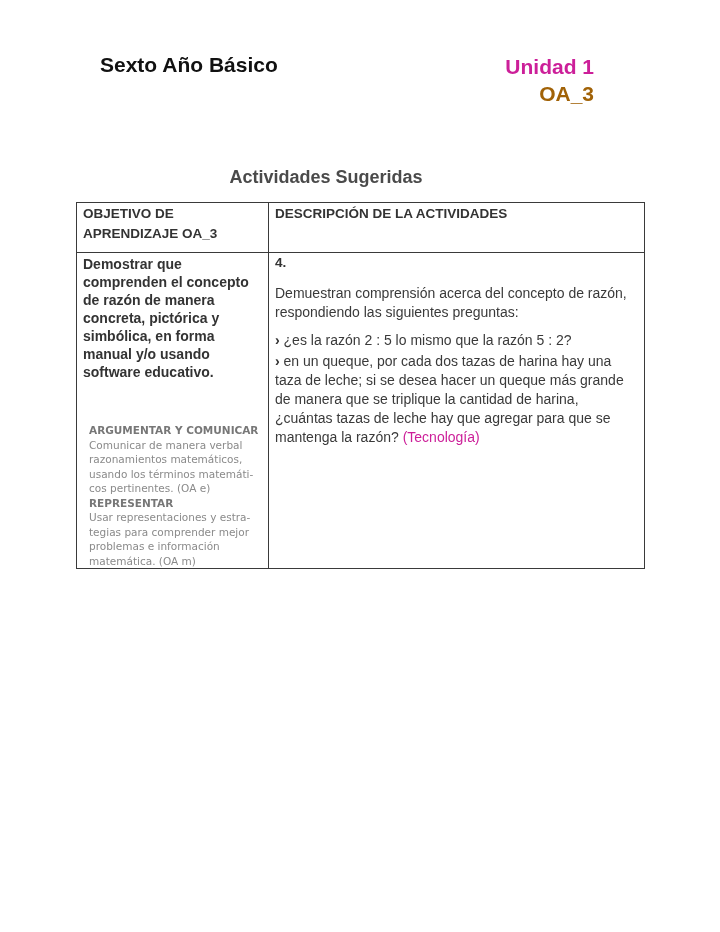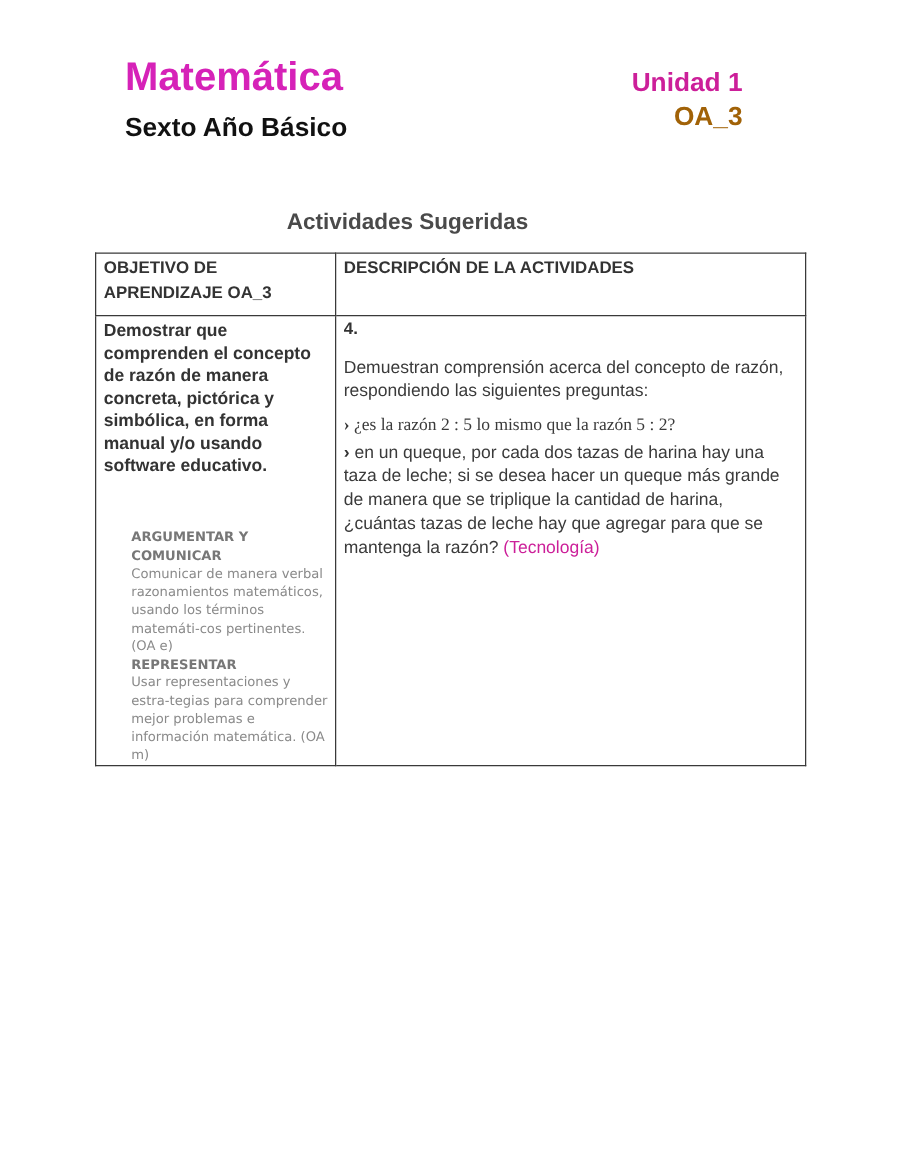--- a/index.html
+++ b/index.html
@@ -101,21 +101,21 @@
       position: relative;
     }
     .objective-text {
       font-weight: bold;
       font-size: 14px;
       line-height: 18px;
       color: #333333;
     }
     .skills {
       margin-top: 42px;
-      margin-left: 22px;
+      margin-left: 6px;
       font-family: "DejaVu Sans", sans-serif;
       font-size: 10.5px;
       line-height: 14.5px;
       color: #808080;
     }
     .skill-title {
       font-weight: bold;
       font-size: 10.5px;
       color: #777777;
     }
@@ -130,35 +130,34 @@
       font-size: 13.5px;
       line-height: 18px;
       color: #333333;
     }
     .desc-para {
       font-size: 14px;
       line-height: 19px;
       color: #3a3a3a;
       margin-top: 12px;
     }
-    .desc-para.q1 { margin-top: 9px; font-family: Liberation Serif, serif; }
+    .desc-para.q1 { margin-top: 9px; }
     .desc-para.q2 { margin-top: 2px; }
     .bullet {
       font-weight: bold;
       color: #333333;
     }
     .tech-tag {
       color: #cc1f99;
     }
   </style>
 </head>
 <body>
 
 <div class="header-left">
-  <div class="subject-title">Matemática</div>
   <div class="grade-title">Sexto Año Básico</div>
 </div>
 
 <div class="header-right">
   <div class="unit-label">Unidad 1</div>
   <div class="oa-label">OA_3</div>
 </div>
 
 <div class="section-title">Actividades Sugeridas</div>
 

